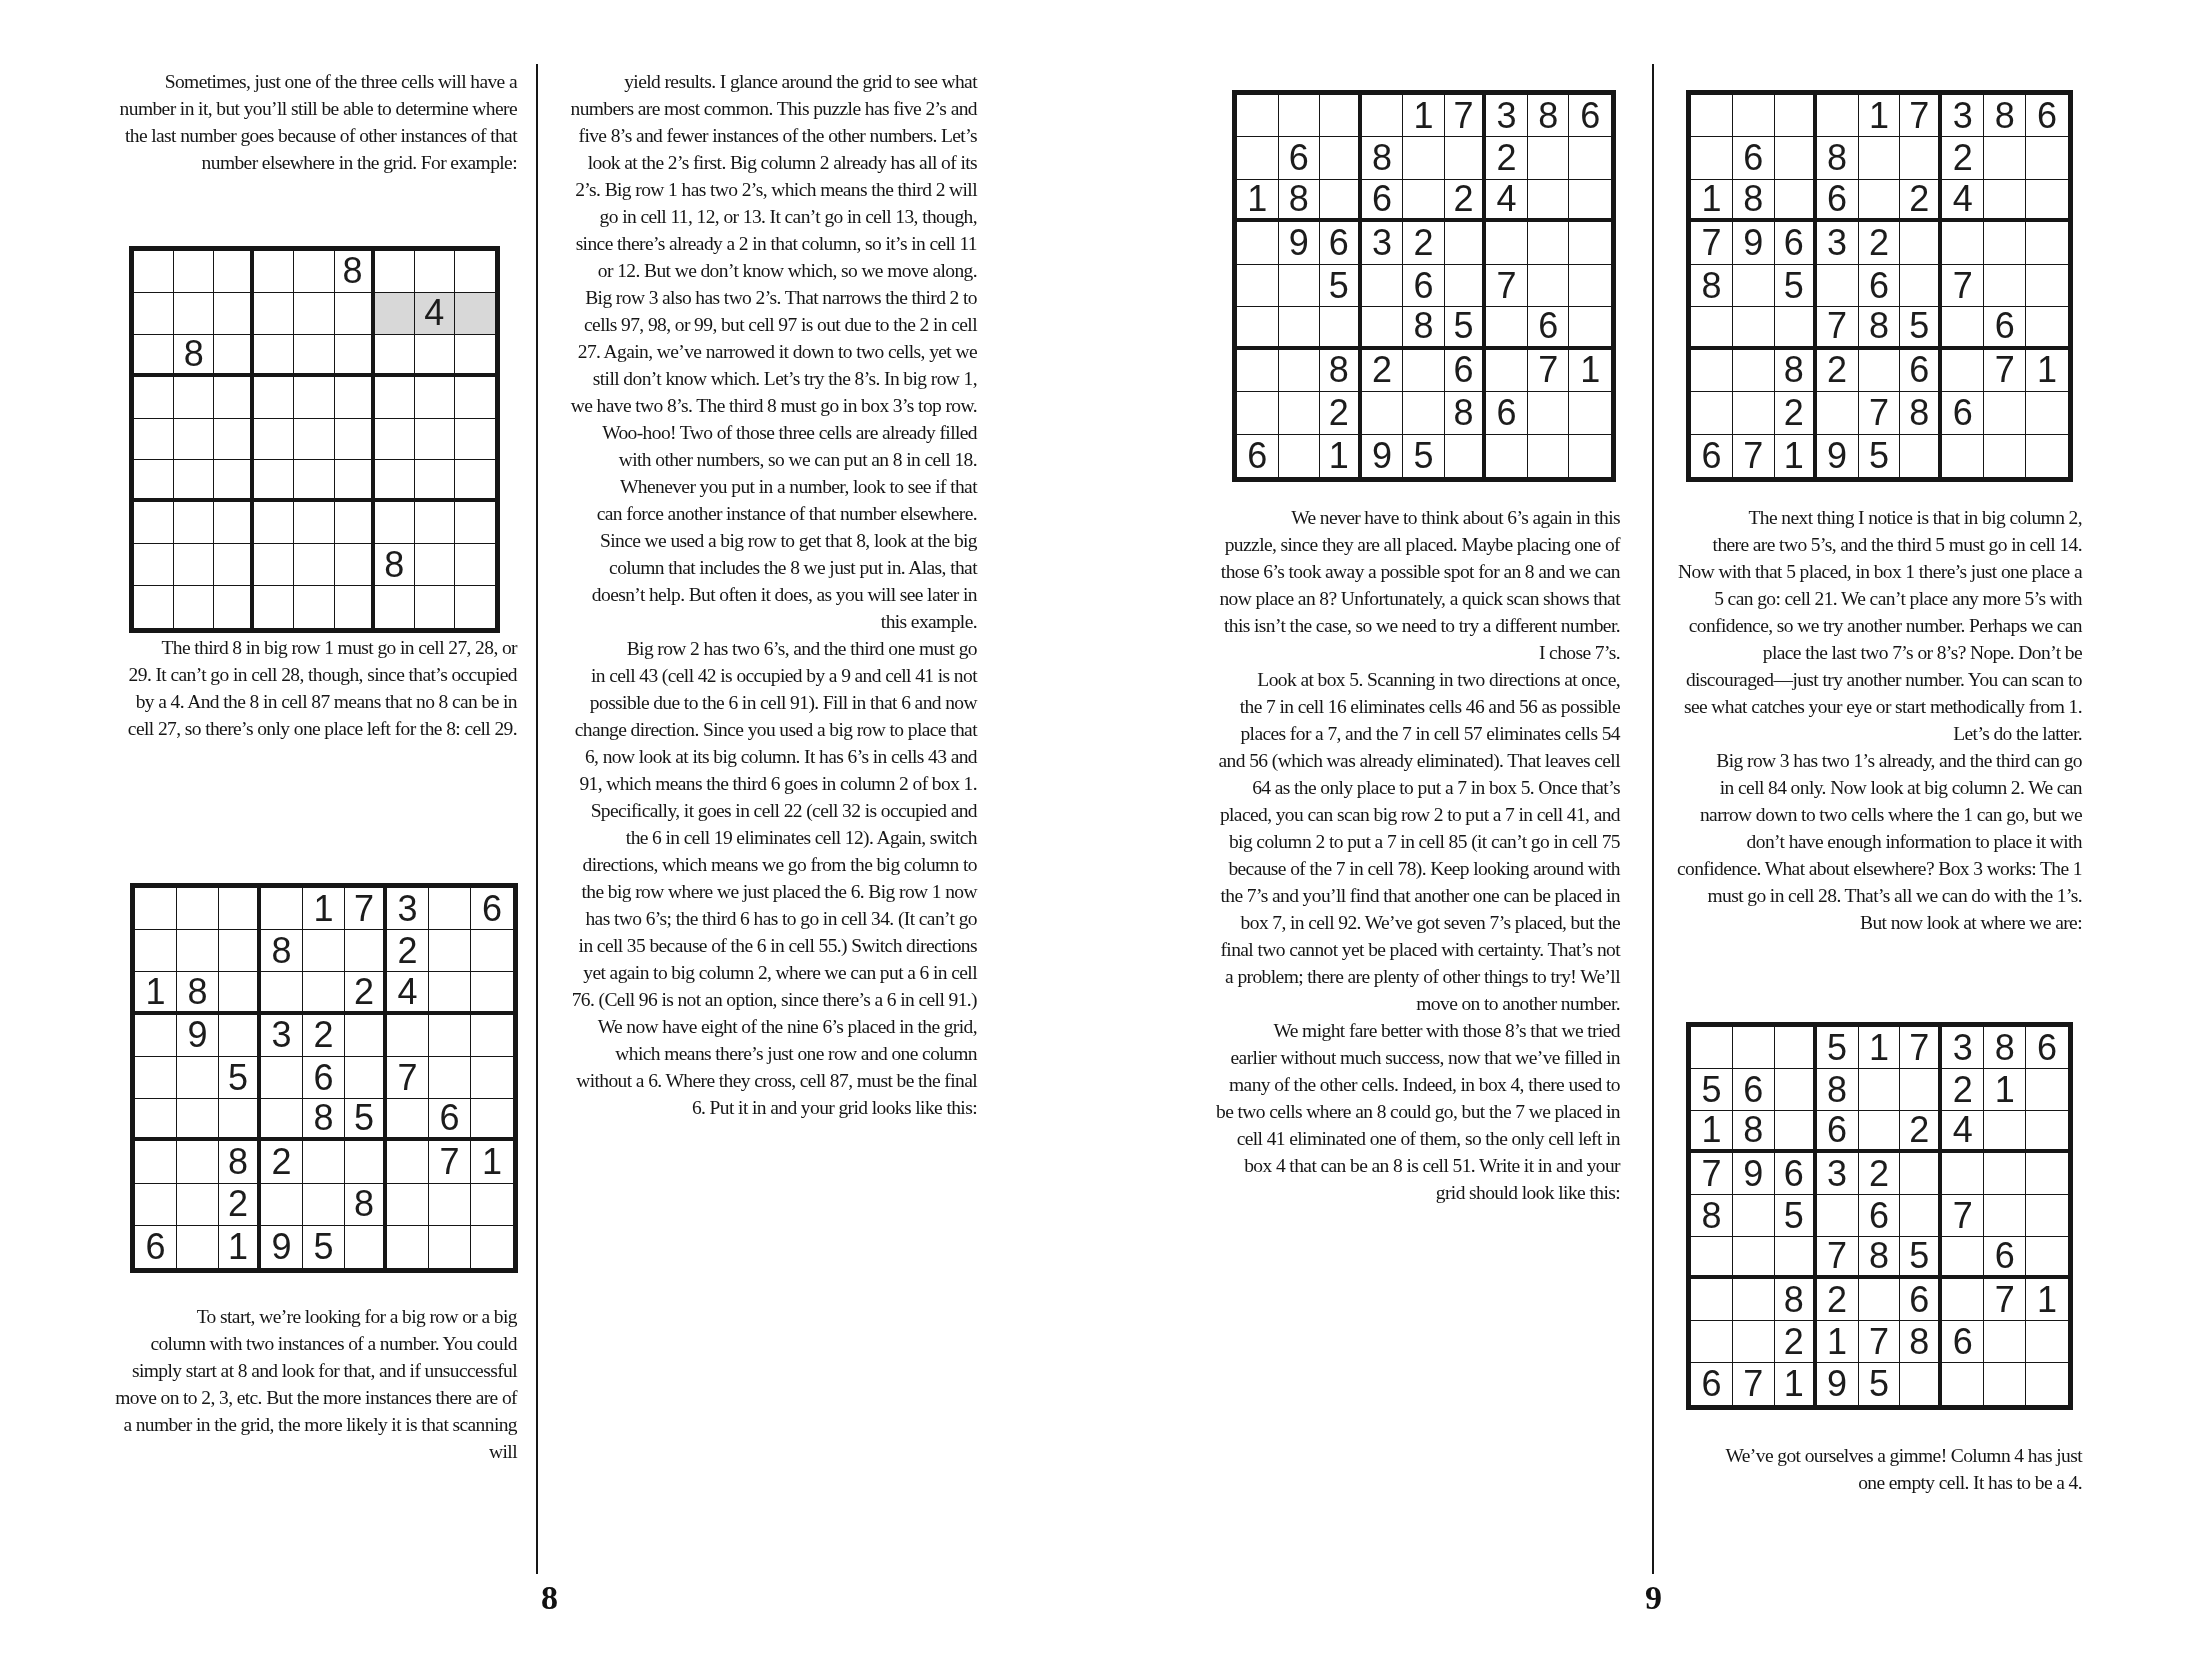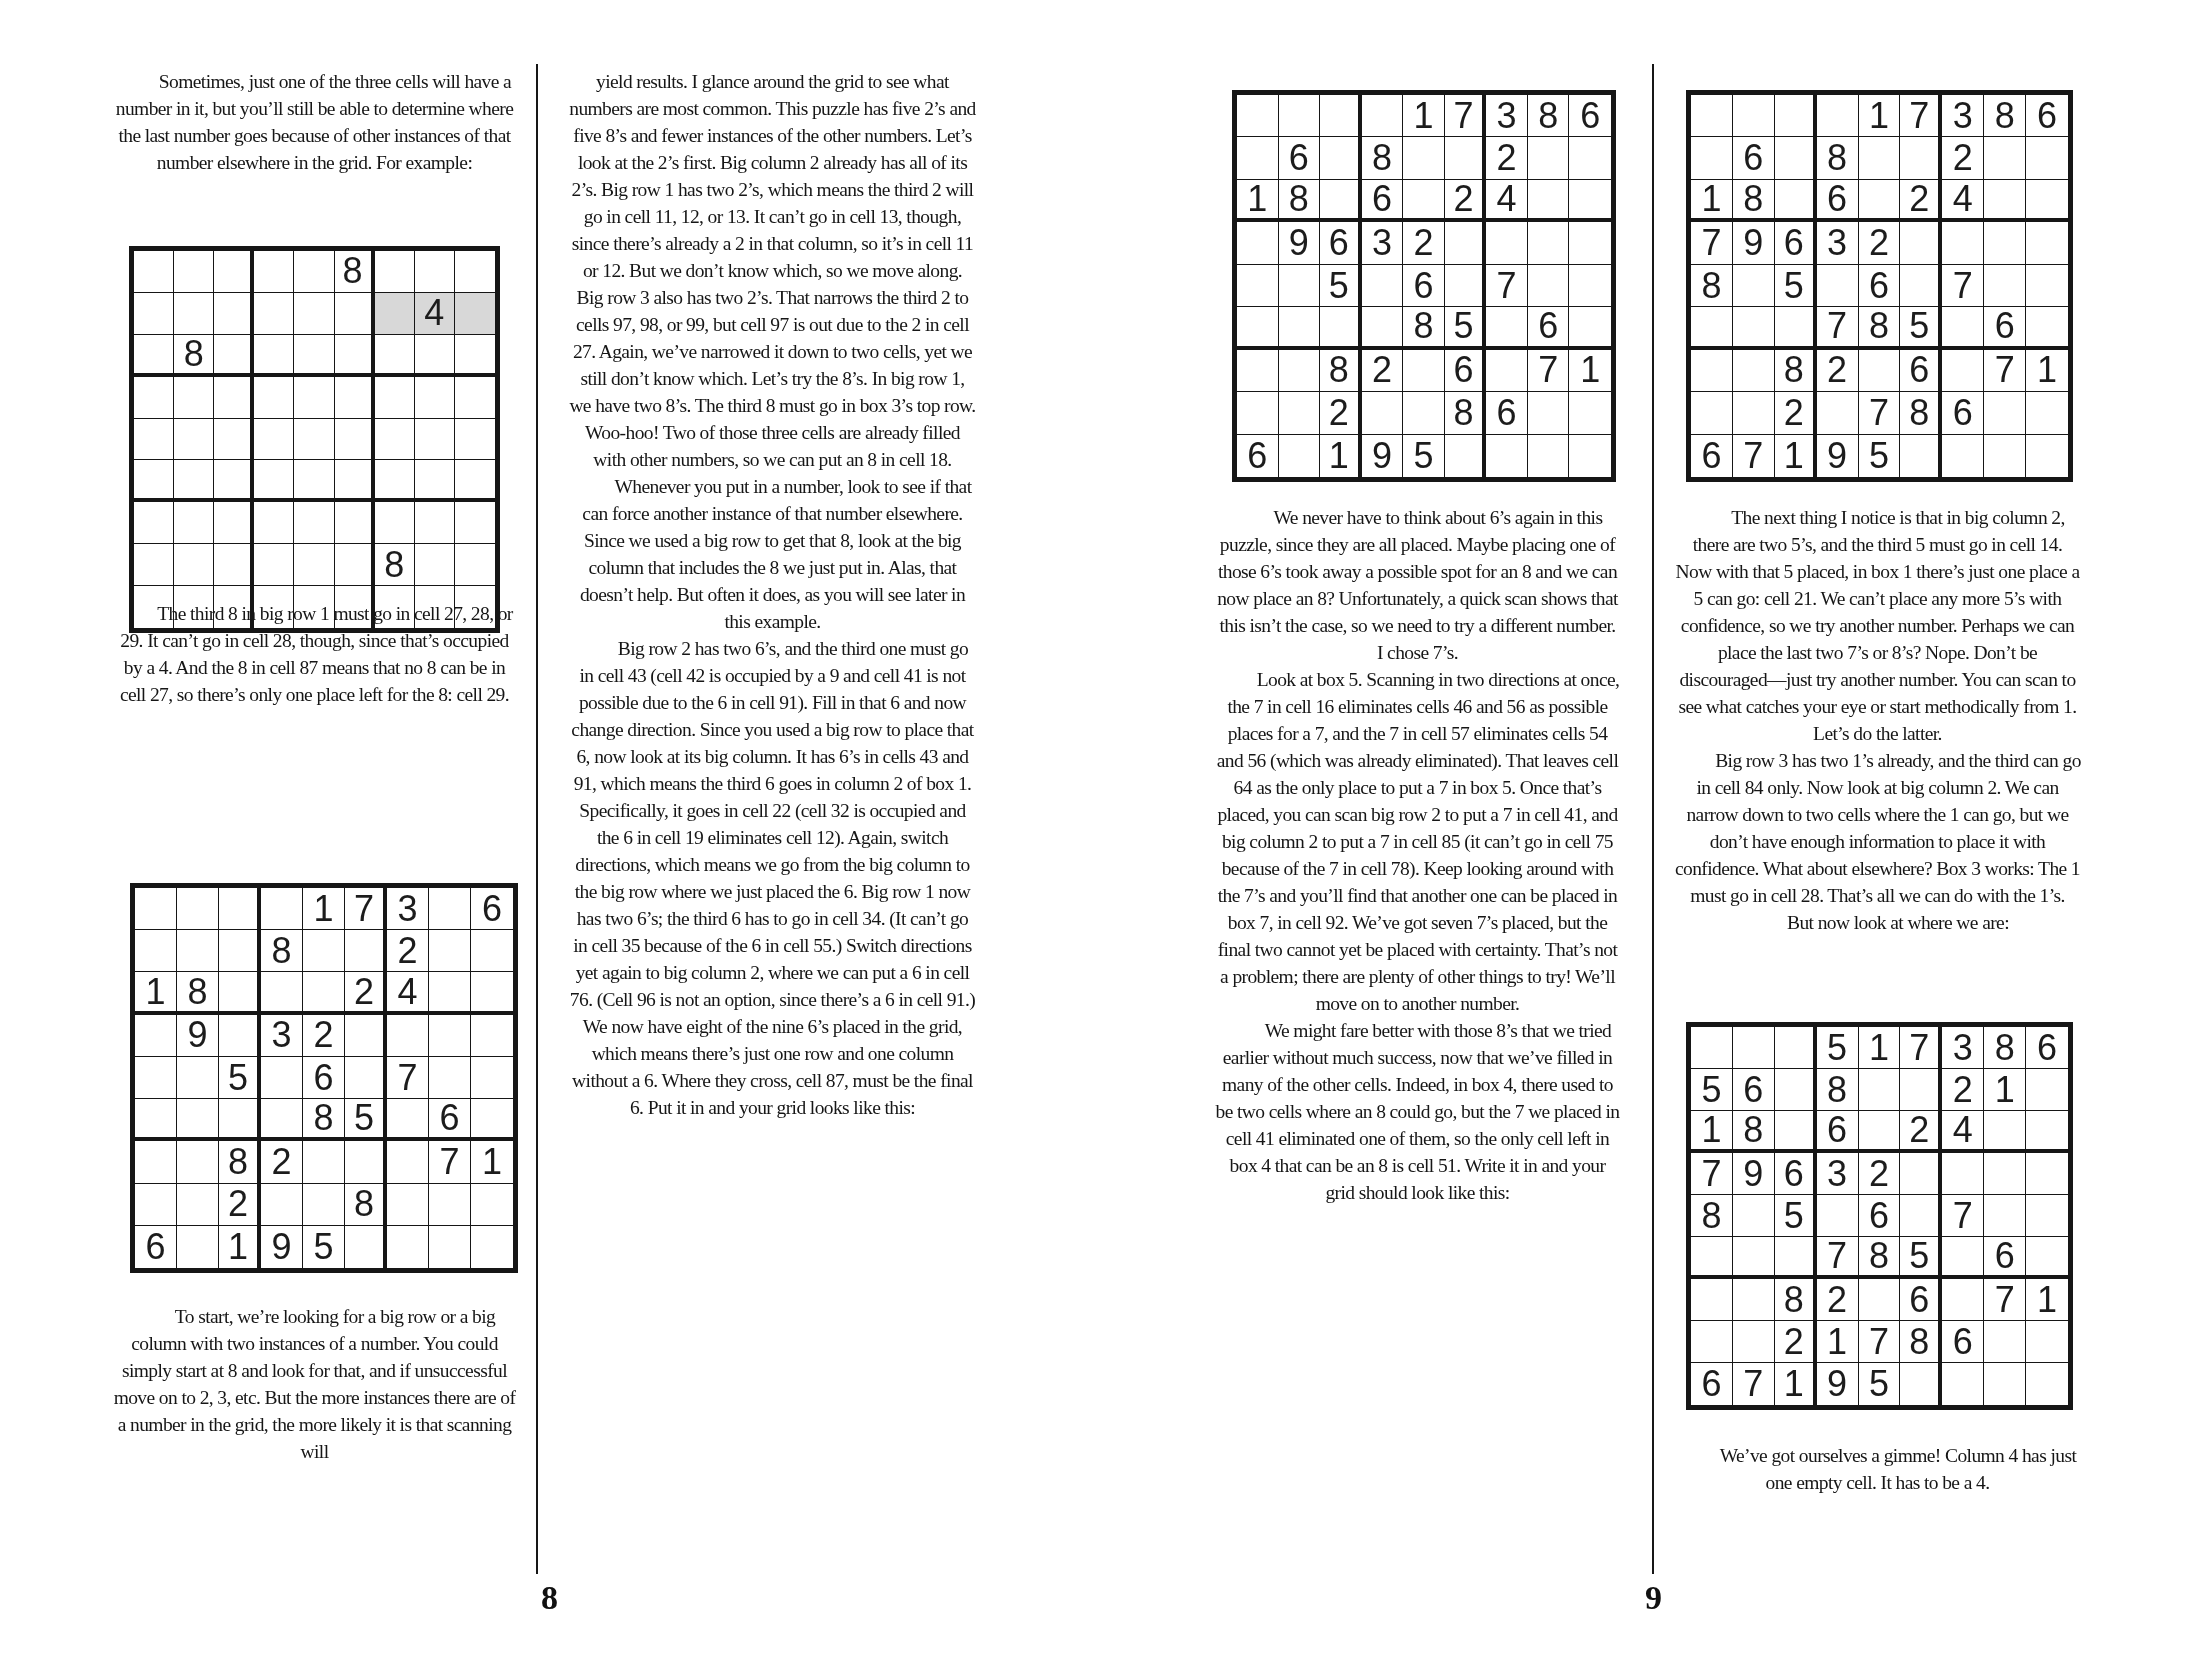--- a/index.html
+++ b/index.html
@@ -10,21 +10,21 @@
     background:#ffffff;
     font-family:"Liberation Serif", serif;
     color:#161616;
     overflow:hidden;
   }
   .col{
     position:absolute;
     font-size:19.5px;
     line-height:27px;
     letter-spacing:-0.6px;
-    text-align:center;
+    text-align:right;
     font-family:Liberation Serif, serif;
   }
   .col p{margin:0;text-indent:41px;}
   .col p.cont{text-indent:0;}
   .vrule{
     position:absolute;
     width:1.7px;
     background:#161616;
   }
   .pagenum{
@@ -148,21 +148,21 @@
       <div class="cell nb"></div>
       <div class="cell br nb"></div>
       <div class="cell nb"></div>
       <div class="cell nb"></div>
       <div class="cell br nb"></div>
       <div class="cell nb"></div>
       <div class="cell nb"></div>
       <div class="cell nr nb"></div>
     </div>
 
-  <div class="col" style="left:112px;top:600px;width:405px">
+  <div class="col" style="left:112px;top:634px;width:405px">
     <p>The third 8 in big row 1 must go in cell 27, 28, or 29. It can’t go in cell 28, though, since that’s occupied by a 4. And the 8 in cell 87 means that no 8 can be in cell 27, so there’s only one place left for the 8: cell 29.</p>
   </div>
 
   <div class="sudoku" style="left:130px;top:883px;width:388px;height:390px">
       <div class="cell"></div>
       <div class="cell"></div>
       <div class="cell br"></div>
       <div class="cell"></div>
       <div class="cell">1</div>
       <div class="cell br">7</div>

